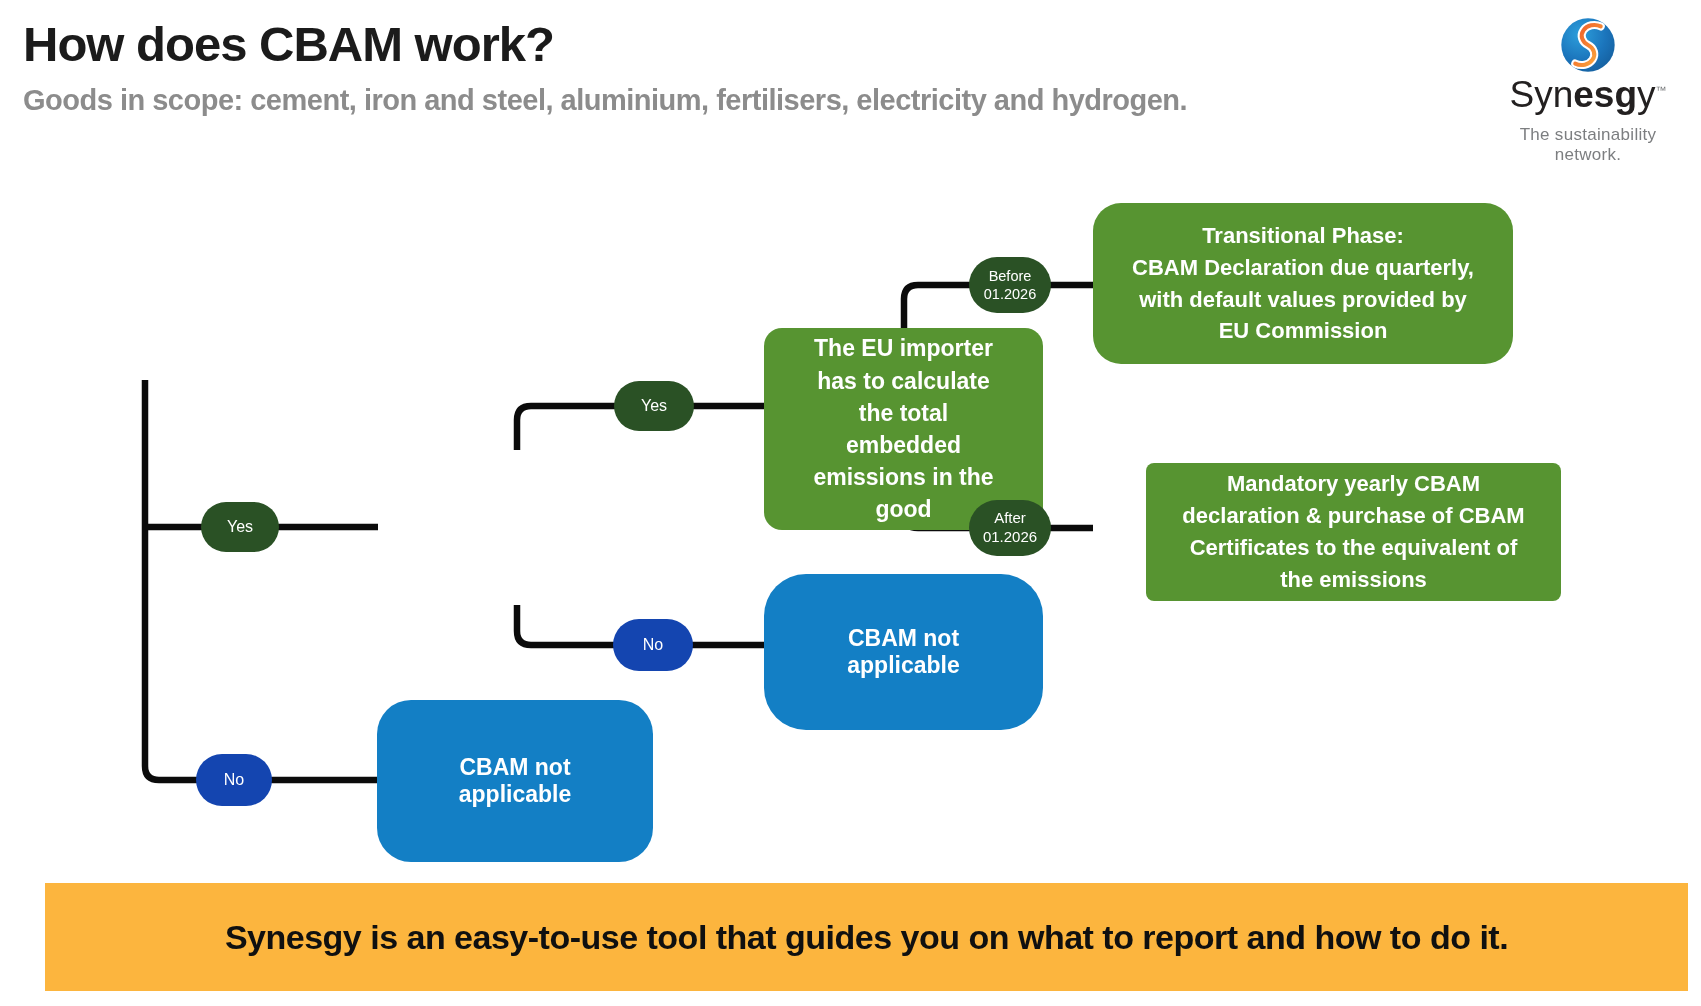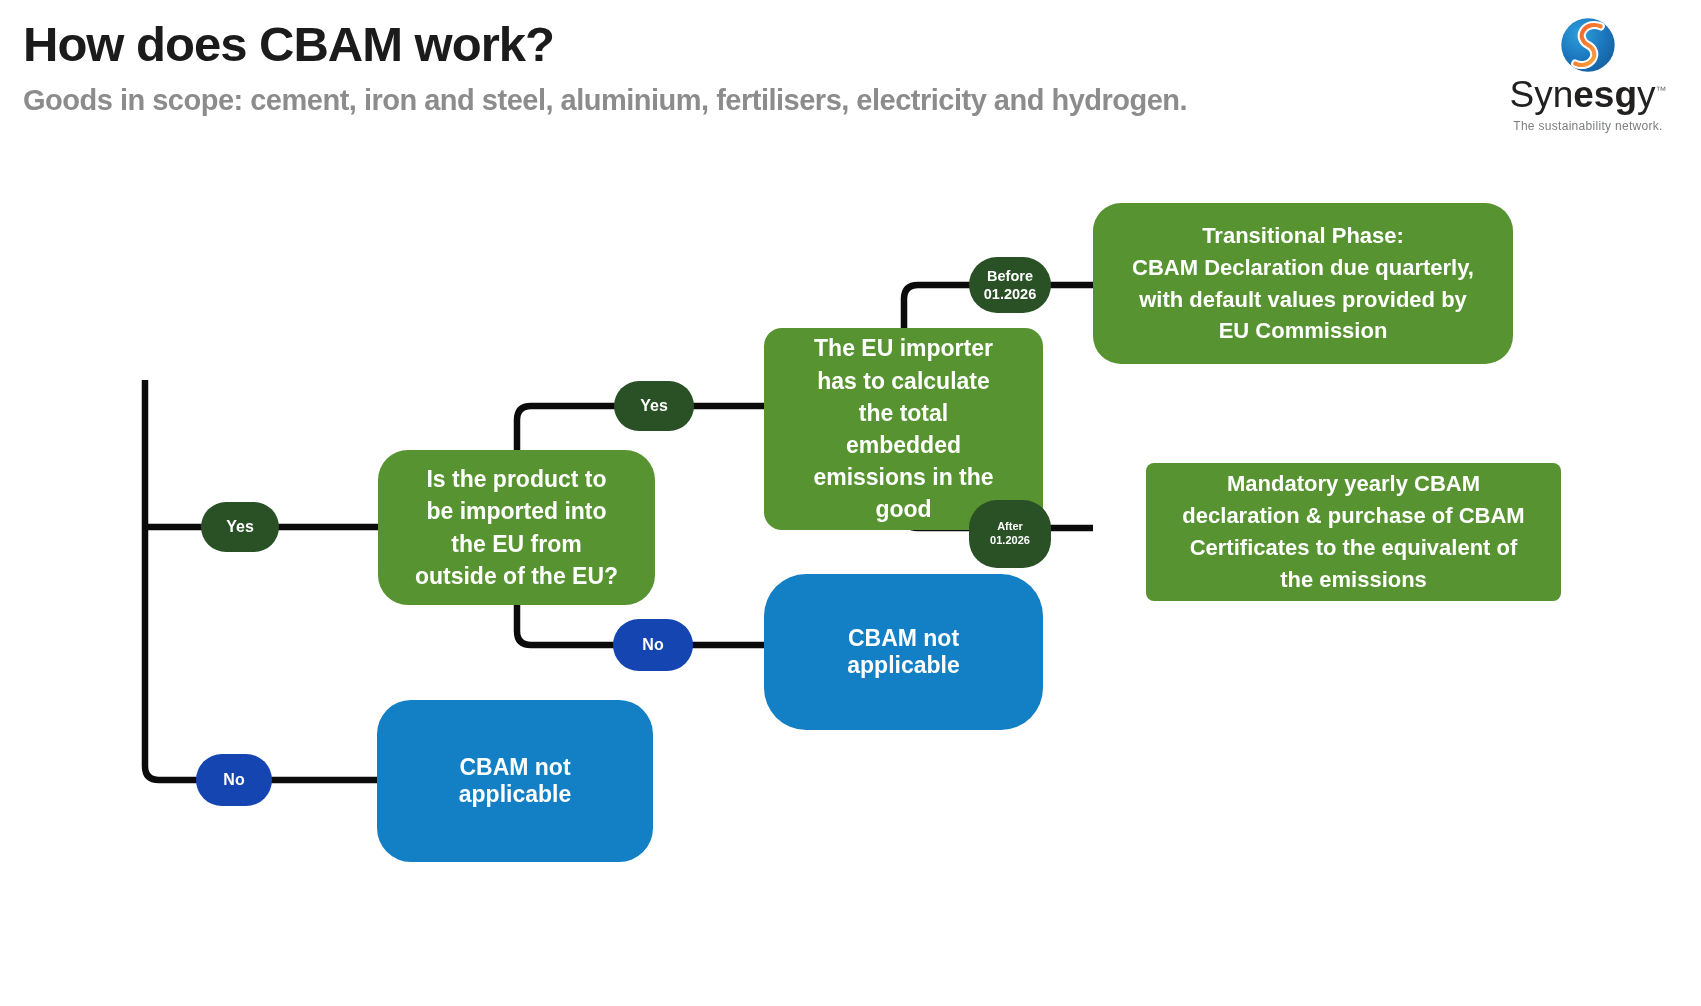--- a/index.html
+++ b/index.html
@@ -23,21 +23,21 @@
   .subtitle{position:absolute;left:23px;top:84px;font-size:29px;font-weight:bold;
             color:var(--subtitle-text);letter-spacing:-0.5px;}
 
   
   .logo{position:absolute;left:1488px;top:16px;width:200px;text-align:center;}
   .logo-sphere{display:block;margin:0 auto;}
   .brand{font-size:37px;color:#232020;line-height:1.05;margin-top:2px;}
   .brand .light{font-weight:400;margin-top:36px;}
   .brand .boldpart{font-weight:800;}
   .brand sup{font-size:11px;color:#6f7173;}
-  .tagline{font-size:12px;color:#7c7e80;margin-top:4px;letter-spacing:0.3px;}
+  .tagline{font-size:17px;color:#7c7e80;margin-top:10px;letter-spacing:0.3px;}
 
   
   svg.connectors{position:absolute;left:0;top:0;width:1701px;height:1006px;}
   svg.connectors path{stroke:var(--connector);stroke-width:6.5;fill:none;stroke-linejoin:round;}
 
   
   .node{position:absolute;display:flex;align-items:center;justify-content:center;
         color:#fff;font-weight:bold;text-align:center;padding:12px 36px;}
   .node .node-label{white-space:pre-line;}
   .node.green{background:var(--green-box);}
@@ -46,28 +46,28 @@
   .n-scope{left:8px;top:227px;width:275px;height:153px;border-radius:30px;font-size:23px;line-height:1.4;}
   .n-import{left:378px;top:450px;width:277px;height:155px;border-radius:30px;font-size:23px;line-height:1.4;}
   .n-calc{left:764px;top:328px;width:279px;height:202px;border-radius:18px;font-size:23px;line-height:1.4;justify-content:flex-end;}
   .n-trans{left:1093px;top:203px;width:420px;height:161px;border-radius:28px;font-size:22px;line-height:1.45;}
   .n-mand{left:1146px;top:463px;width:415px;height:138px;border-radius:8px;font-size:22px;line-height:1.45;}
   .n-na-mid{left:764px;top:574px;width:279px;height:156px;border-radius:42px;font-size:23px;}
   .n-na-left{left:377px;top:700px;width:276px;height:162px;border-radius:34px;font-size:23px;}
 
   
   .pill{position:absolute;display:flex;align-items:center;justify-content:center;
-        color:#fff;font-weight:bold;text-align:center;border-radius:28px;
+        color:#fff;font-weight:normal;text-align:center;border-radius:28px;
         white-space:pre-line;line-height:1.25;}
   .pill.dgreen{background:var(--dark-green-pill);}
   .pill.dblue{background:var(--blue-pill);}
   .p-yes1{left:201px;top:502px;width:78px;height:50px;font-size:16px;}
   .p-yes2{left:614px;top:381px;width:80px;height:50px;font-size:16px;}
   .p-before{left:969px;top:257px;width:82px;height:56px;font-size:14.5px;}
-  .p-after{left:969px;top:500px;width:82px;height:68px;font-size:11px;}
+  .p-after{left:969px;top:500px;width:82px;height:56px;font-size:15px;}
   .p-no-mid{left:613px;top:619px;width:80px;height:52px;font-size:16px;}
   .p-no-left{left:196px;top:754px;width:76px;height:52px;font-size:16px;}
 
   
   .banner{position:absolute;left:45px;top:883px;width:1643px;height:108px;
           background:var(--banner-orange);display:flex;align-items:center;justify-content:center;}
   .banner span{font-size:34px;font-weight:bold;color:#101010;letter-spacing:-0.5px;}
 </style>
 </head>
 <body>
@@ -102,23 +102,20 @@
   <svg class="connectors">
     <path d="M145,380 L145,766 Q145,780 159,780 L377,780"></path>
     <path d="M145,527 L378,527"></path>
     <path d="M517,450 L517,420 Q517,406 531,406 L764,406"></path>
     <path d="M904,328 L904,299 Q904,285 918,285 L1093,285"></path>
     <path d="M904,486 L904,514 Q904,528 918,528 L1093,528"></path>
     <path d="M517,605 L517,631 Q517,645 531,645 L764,645"></path>
   </svg>
 
 
-  <div class="node green n-import">
-    <span class="node-label">Is the product to be imported into the EU from outside of the EU?</span>
-  </div>
 
   <div class="node green n-calc">
     <span class="node-label">The EU importer has to calculate the total embedded emissions in the good</span>
   </div>
 
   <div class="node green n-trans">
     <span class="node-label">Transitional Phase:
 CBAM Declaration due quarterly, with default values provided by EU Commission</span>
   </div>
 
@@ -136,14 +133,17 @@
 
   <div class="pill dgreen p-yes1">Yes</div>
   <div class="pill dgreen p-yes2">Yes</div>
   <div class="pill dgreen p-before">Before
 01.2026</div>
   <div class="pill dgreen p-after">After
 01.2026</div>
   <div class="pill dblue p-no-mid">No</div>
   <div class="pill dblue p-no-left">No</div>
 
+  <div class="banner">
+    <span>Synesgy is an easy-to-use tool that guides you on what to report and how to do it.</span>
+  </div>
 
 </div>
 
 </body></html>

